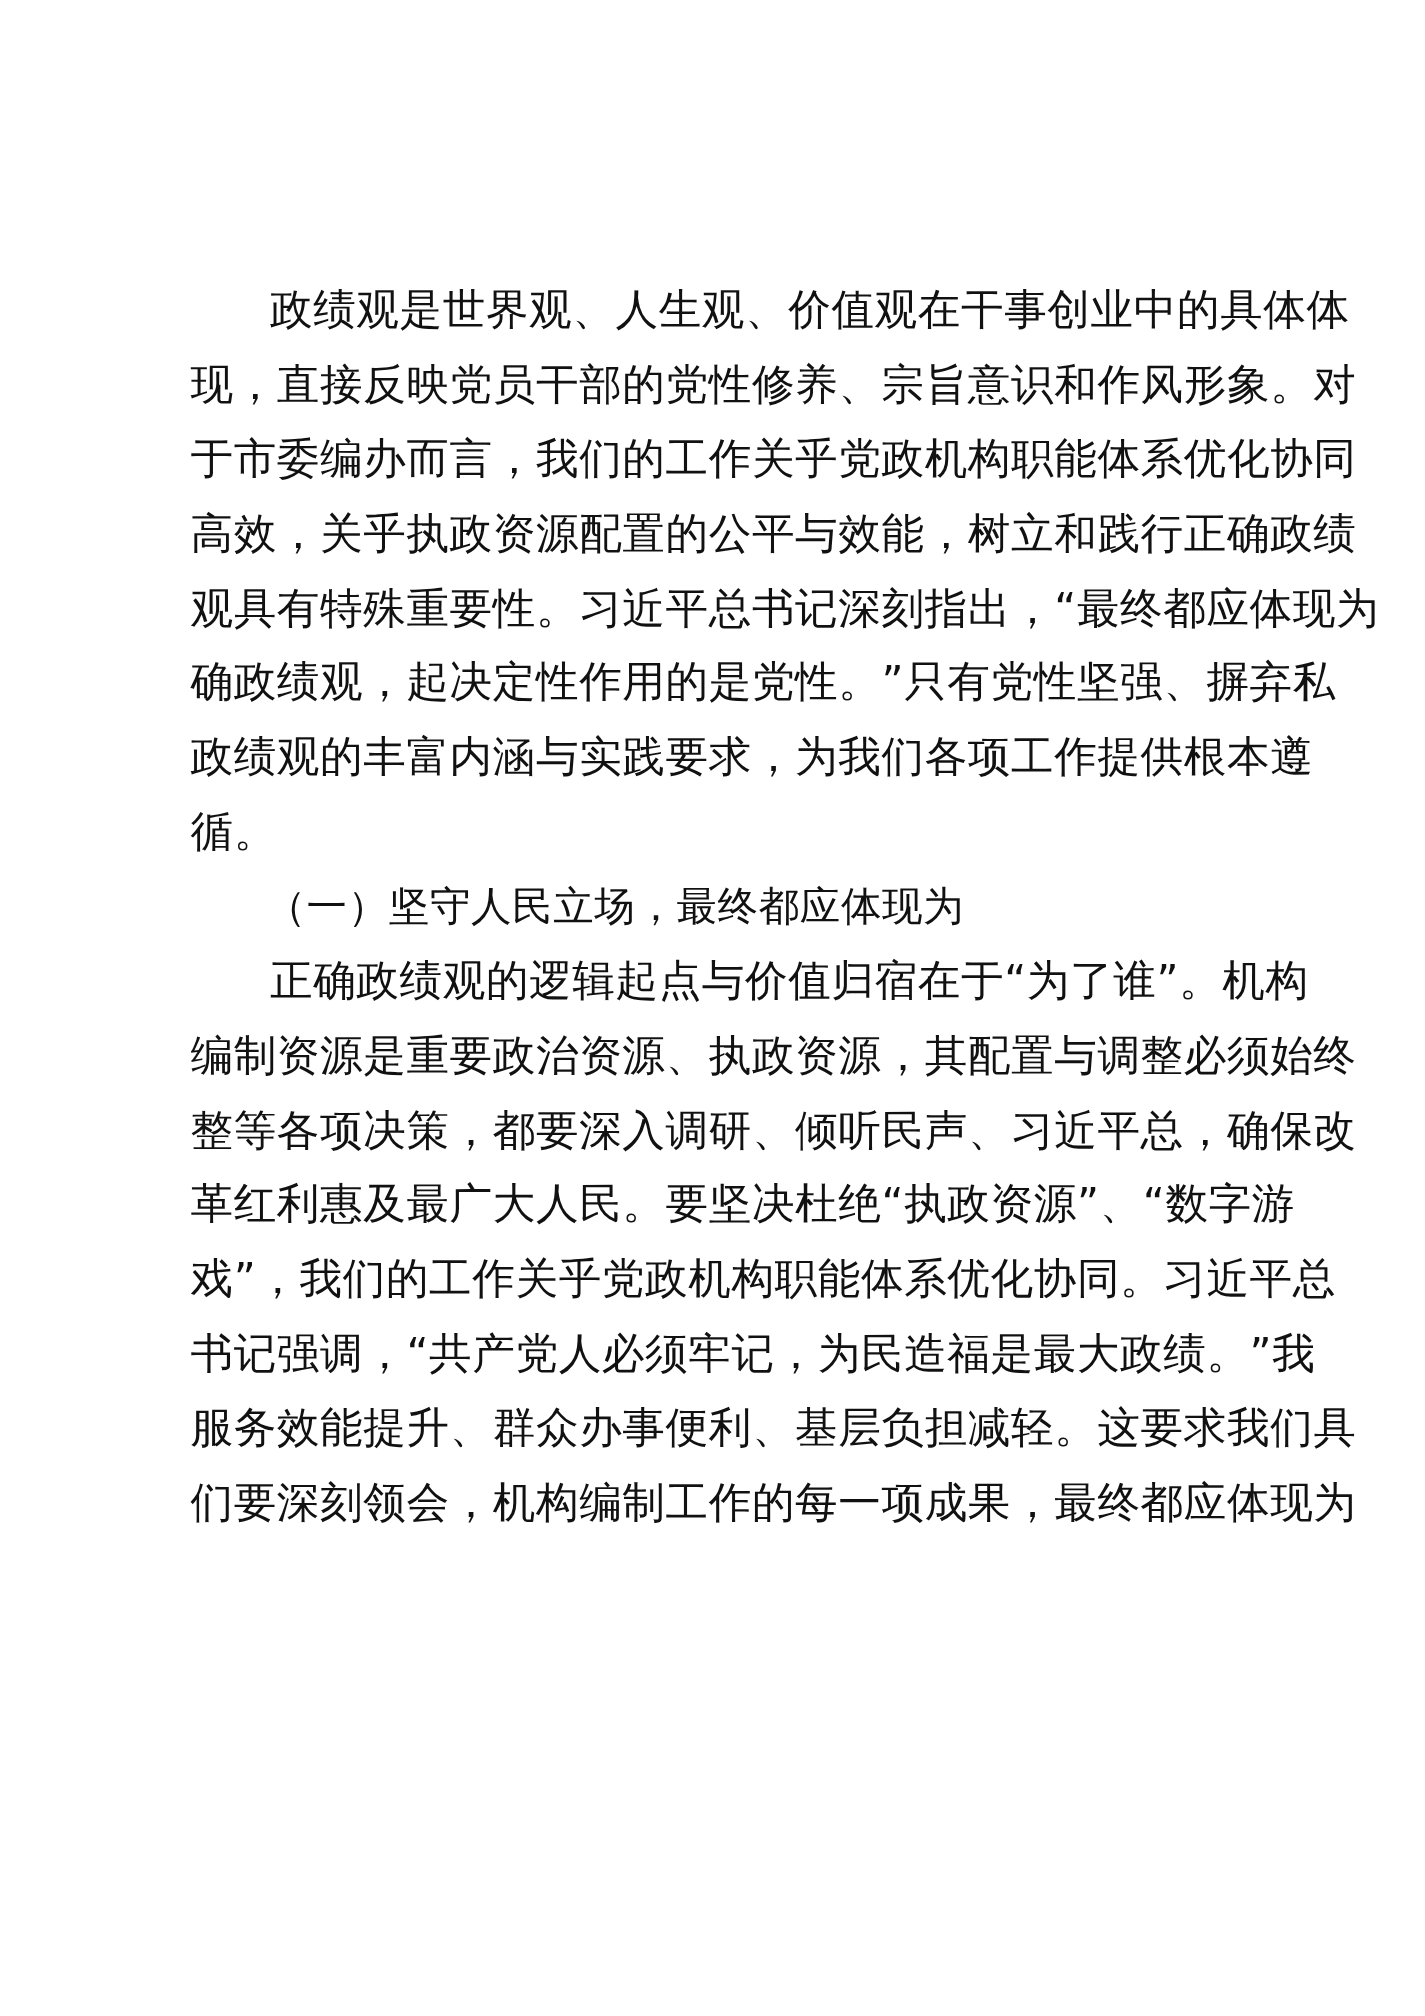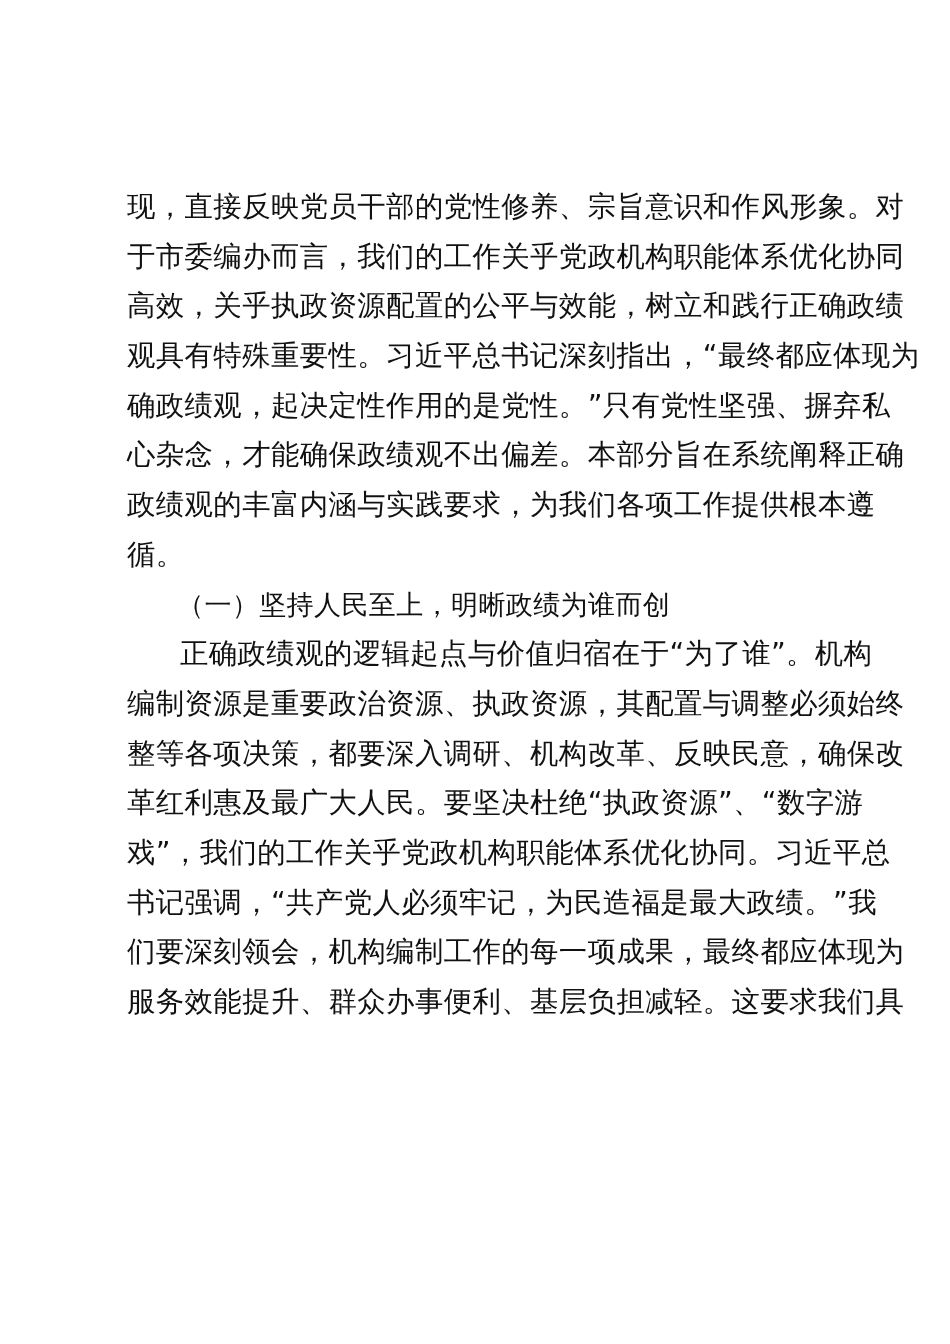--- a/index.html
+++ b/index.html
@@ -35,35 +35,35 @@
     .heading-line {
       padding-left: 50px;
       font-size: 27px;
     }
   </style>
 </head>
 <body>
 
 <div class="page">
   <div>
+    <div class="line indent">政绩观是世界观、人生观、价值观在干事创业中的具体体</div>
     <div class="line">现，直接反映党员干部的党性修养、宗旨意识和作风形象。对</div>
     <div class="line">于市委编办而言，我们的工作关乎党政机构职能体系优化协同</div>
     <div class="line">高效，关乎执政资源配置的公平与效能，树立和践行正确政绩</div>
     <div class="line">观具有特殊重要性。习近平总书记深刻指出，“最终都应体现为</div>
     <div class="line">确政绩观，起决定性作用的是党性。”只有党性坚强、摒弃私</div>
-    <div class="line">心杂念，才能确保政绩观不出偏差。本部分旨在系统阐释正确</div>
     <div class="line">政绩观的丰富内涵与实践要求，为我们各项工作提供根本遵</div>
     <div class="line">循。</div>
   </div>
 
-  <div class="line heading-line">（一）坚持人民至上，明晰政绩为谁而创</div>
+  <div class="line heading-line">（一）坚守人民立场，最终都应体现为</div>
 
   <div>
     <div class="line indent">正确政绩观的逻辑起点与价值归宿在于“为了谁”。机构</div>
     <div class="line">编制资源是重要政治资源、执政资源，其配置与调整必须始终</div>
-    <div class="line">整等各项决策，都要深入调研、机构改革、反映民意，确保改</div>
+    <div class="line">整等各项决策，都要深入调研、倾听民声、习近平总，确保改</div>
     <div class="line">革红利惠及最广大人民。要坚决杜绝“执政资源”、“数字游</div>
     <div class="line">戏”，我们的工作关乎党政机构职能体系优化协同。习近平总</div>
     <div class="line">书记强调，“共产党人必须牢记，为民造福是最大政绩。”我</div>
+    <div class="line">服务效能提升、群众办事便利、基层负担减轻。这要求我们具</div>
     <div class="line">们要深刻领会，机构编制工作的每一项成果，最终都应体现为</div>
-    <div class="line">服务效能提升、群众办事便利、基层负担减轻。这要求我们具</div>
   </div>
 </div>
 
 </body></html>

